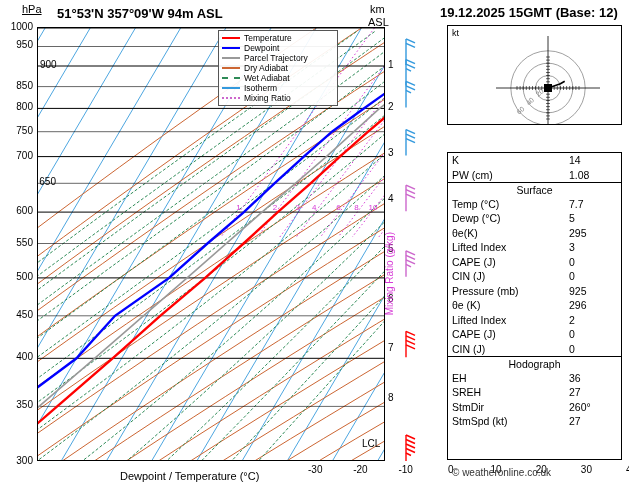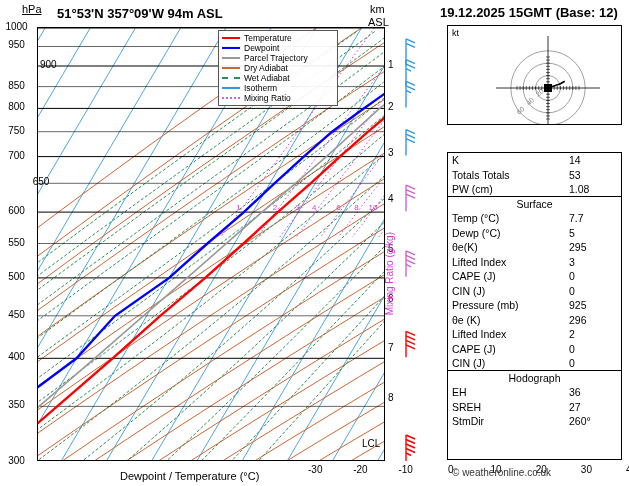--- a/index.html
+++ b/index.html
@@ -41,21 +41,21 @@
     background:rgba(255,255,255,0.92);
     border:1px solid #555;
     padding:2px 3px;
     font-size:8.5px;
     line-height:10.5px;
   }
   #legend .row { display:flex; align-items:center; height:10px; }
   #legend .swatch { width:18px; height:0; border-top-width:2px; border-top-style:solid; margin-right:4px; }
 
   
-  .ytick { position:absolute; right:0; font-size:10px; text-align:center; width:34px; }
+  .ytick { position:absolute; right:0; font-size:10px; text-align:right; width:34px; }
   .xtick { position:absolute; font-size:10px; text-align:center; width:34px; }
   #xaxis-title { position:absolute; left:120px; top:470px; font-size:11px; }
 
   
   .kmtick { position:absolute; left:388px; font-size:10px; }
 
   
   #mix-label {
     position:absolute; left:384px; top:232px;
     transform-origin: left top;
@@ -376,24 +376,20 @@
 </div>
 
 <div id="indices">
   <table id="indices-table">
       <tbody>
         <tr>
           <td>K</td>
           <td class="v">14</td>
         </tr>
         <tr>
-          <td>Totals Totals</td>
-          <td class="v">53</td>
-        </tr>
-        <tr>
           <td>PW (cm)</td>
           <td class="v">1.08</td>
         </tr>
         <tr>
           <td colspan="2" class="sechdr">Surface</td>
         </tr>
         <tr>
           <td>Temp (°C)</td>
           <td class="v">7.7</td>
         </tr>
@@ -444,18 +440,22 @@
           <td>EH</td>
           <td class="v">36</td>
         </tr>
         <tr>
           <td>SREH</td>
           <td class="v">27</td>
         </tr>
         <tr>
           <td>StmDir</td>
           <td class="v">260°</td>
+        </tr>
+        <tr>
+          <td>StmSpd (kt)</td>
+          <td class="v">27</td>
         </tr>
       </tbody>
     </table>
 </div>
 
 <div class="lbl" id="copyright">© weatheronline.co.uk</div>
 
 </body></html>

